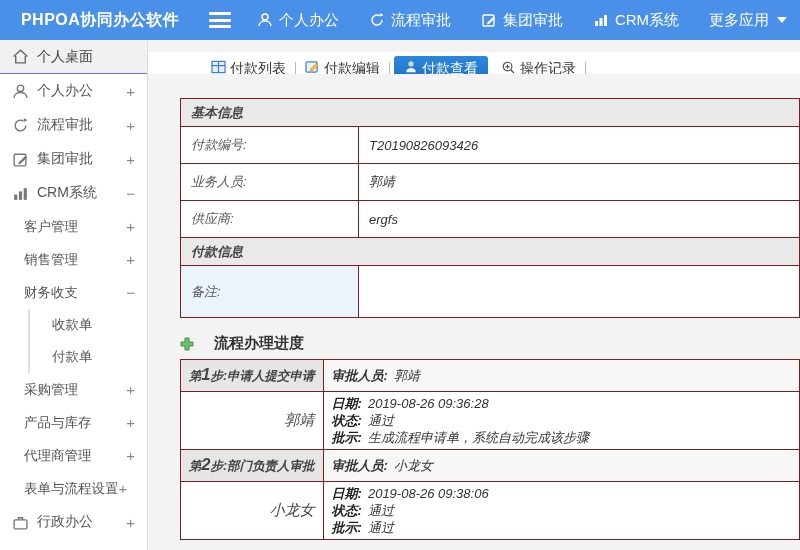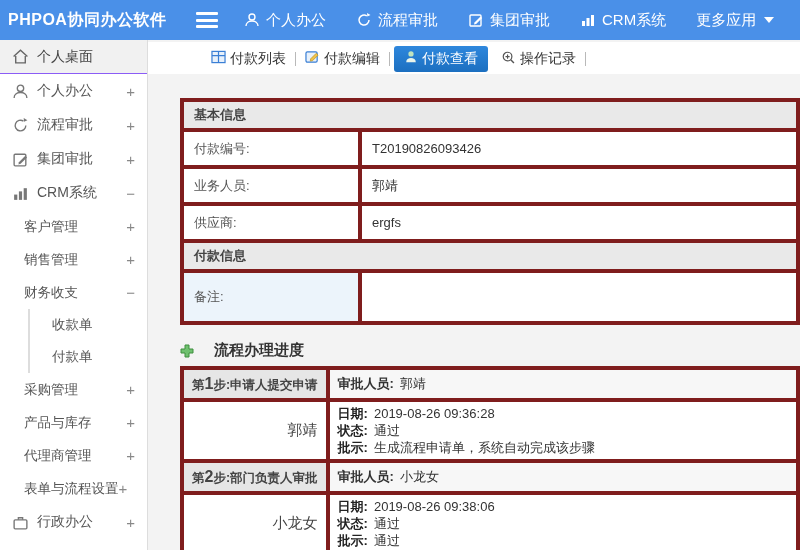--- a/index.html
+++ b/index.html
@@ -4,49 +4,49 @@
 <style>
   :root{
     --topbar:#4a90e8; --tab_active:#2580d2; --tab_active2:#1c6fc0;
     --plus_green:#5cb85c; --note_bg:#ecf4fb; --border:#d9d9d9;
   }
   *{box-sizing:border-box;margin:0;padding:0;}
   html,body{width:800px;height:550px;overflow:hidden;background:#f3f3f3;
     font-family:"Liberation Sans","DejaVu Sans",sans-serif;font-size:13px;color:#333;}
   
   .topbar{position:absolute;left:0;top:0;width:800px;height:40px;background:var(--topbar);
-    display:flex;align-items:center;color:#fff;}
+    display:flex;align-items:center;color:#fff;justify-content:center;}
   .logo{width:196px;padding-left:8px;font-size:16px;font-weight:bold;letter-spacing:.5px;white-space:nowrap;}
   .hamburger{width:22px;height:16px;display:flex;flex-direction:column;justify-content:space-between;cursor:pointer;margin-right:26px;}
   .hamburger i{display:block;height:3px;background:#fff;border-radius:1px;}
   .topnav{display:flex;align-items:center;gap:30px;font-size:15px;}
   .navitem{display:flex;align-items:center;gap:6px;cursor:pointer;white-space:nowrap;}
   .navitem svg{display:block;}
   .caret{width:0;height:0;border-left:5px solid transparent;border-right:5px solid transparent;border-top:6px solid #fff;margin-left:2px;}
   
   .sidebar{position:absolute;left:0;top:40px;width:148px;height:510px;background:#fff;border-right:1px solid #ddd;overflow:hidden;}
   .side-row{display:flex;align-items:center;height:34px;padding:0 12px;color:#555;font-size:14px;cursor:pointer;white-space:nowrap;}
   .side-row .sicon{width:17px;height:17px;margin-right:8px;color:#6d6d6d;flex:none;}
   .side-row .exp{margin-left:auto;color:#888;font-size:15px;}
   .side-desktop{background:#f1f1f1;border-bottom:1px solid #8b5cf6;color:#444;}
   .side-sub .side-row{padding-left:24px;font-size:13.5px;height:33px;}
   .side-sub .side-row .exp{margin-left:auto;}
   .subsub{border-left:2px solid #ddd;margin-left:28px;}
   .subsub .side-row{padding-left:22px;height:32px;}
   
-  .tabbar{position:absolute;left:148px;top:42px;width:652px;height:34px;background:#fff;
+  .tabbar{position:absolute;left:148px;top:52px;width:652px;height:34px;background:#fff;
     border-bottom:1px solid var(--border);display:flex;align-items:center;padding-left:54px;}
   .tab{display:flex;align-items:center;gap:4px;padding:0 9px;font-size:14px;color:#333;cursor:pointer;white-space:nowrap;}
   .tab.active{background:linear-gradient(var(--tab_active),var(--tab_active2));color:#fff;border-radius:3px;padding:4px 10px;margin:0 4px;}
   .tabsep{width:1px;height:14px;background:#b9b9b9;}
   
   .content{position:absolute;left:148px;top:74px;width:652px;height:476px;background:#f3f3f3;
     padding:24px 0 0 32px;overflow:hidden;}
   table{border-collapse:collapse;width:100%;background:#fff;}
-  td{border:4px solid #7f1d1d;padding:4px 10px;vertical-align:middle;}
+  td{border:1px solid #7f1d1d;padding:4px 10px;vertical-align:middle;font-style:italic;}
   .sec{background:#e9e9e9;font-weight:bold;color:#444;height:28px;}
   .lbl{width:178px;color:#555;height:37px;}
   .val{color:#333;}
   .note-lbl{background:var(--note_bg);height:52px;vertical-align:middle;}
   .proc-head{display:flex;align-items:center;gap:20px;margin:16px 0 6px 0;font-size:15px;font-weight:bold;color:#333;}
   .proc-head svg{display:block;}
   .steps-table td{padding:3px 8px;}
   .st{width:120px;background:#e6e6e6;font-weight:bold;color:#444;height:32px;font-size:12.5px;white-space:nowrap;}
   .st .num{font-size:16px;}
   .sa{background:#f7f7f7;}

